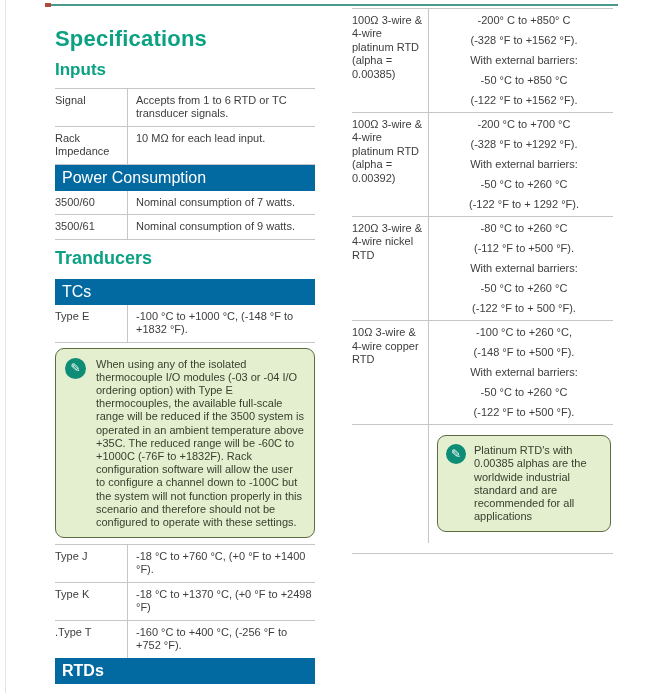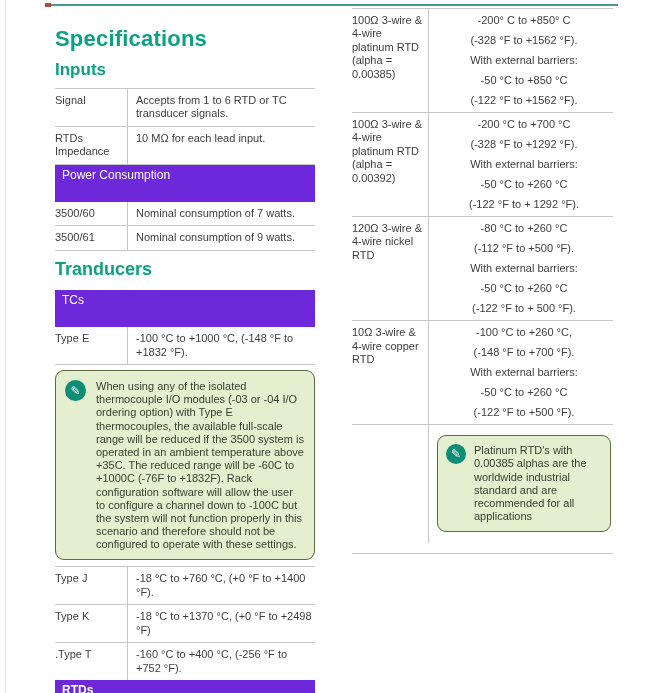--- a/index.html
+++ b/index.html
@@ -22,21 +22,21 @@
   .spec-table { border-top:1px solid #c6c6c6; }
   .spec-table.no-top { border-top:none; }
   .row { display:flex; border-bottom:1px solid #c6c6c6; align-items:stretch; }
   .row.no-border { border-bottom:none; }
   .cell-label { flex:none; box-sizing:border-box; padding:5px 6px 5px 0; line-height:1.22; }
   .col-left  .cell-label { width:72px; }
   .col-right .cell-label { width:76px; }
   .cell-value { flex:1; border-left:1px solid #c6c6c6; padding:5px 2px 5px 8px; line-height:1.22; }
   .cell-value p { margin:0 0 6.5px 0; line-height:1.22;text-align:center; }
   .cell-value p:last-child { margin-bottom:0; }
-  .band { background:#6d28d9; color:#ffffff; padding:3px 0 20px 7px; font-size:12px; line-height:1.2; }
+  .band { background:#0369a1; color:#ffffff; padding:3px 0 4px 7px; font-size:16px; line-height:1.2; }
   .band.bold { font-weight:bold; }
 
   .note {
     position:relative; background:#e4efcf; border:1px solid #5d6b41; border-radius:9px;
     padding:9px 10px 8px 40px; line-height:1.2; color:#37402e; margin:5px 0 6px 0;
   }
   .note-icon {
     position:absolute; left:9px; top:9px; width:21px; height:21px; border-radius:50%;
     background:#0d8d76; color:#fff; display:flex; align-items:center; justify-content:center;
     font-size:12px; line-height:1;
@@ -54,21 +54,21 @@
 <div class="col-left">
   <h1 class="title">Specifications</h1>
   <h2 class="sub">Inputs</h2>
 
   <div class="spec-table">
     <div class="row">
       <div class="cell-label">Signal</div>
       <div class="cell-value">Accepts from 1 to 6 RTD or TC transducer signals.</div>
     </div>
     <div class="row">
-      <div class="cell-label">RTDs Impedance</div>
+      <div class="cell-label">Rack Impedance</div>
       <div class="cell-value">10 MΩ for each lead input.</div>
     </div>
     <div class="band">Power Consumption</div>
     <div class="row">
       <div class="cell-label">3500/60</div>
       <div class="cell-value">Nominal consumption of 7 watts.</div>
     </div>
     <div class="row">
       <div class="cell-label">3500/61</div>
       <div class="cell-value">Nominal consumption of 9 watts.</div>
@@ -140,21 +140,21 @@
         <p>With external barriers:</p>
         <p>-50 °C to +260 °C</p>
         <p>(-122 °F to + 500 °F).</p>
       </div>
     </div>
 
     <div class="row">
       <div class="cell-label">10Ω 3-wire &amp; 4-wire copper RTD</div>
       <div class="cell-value">
         <p>-100 °C to +260 °C,</p>
-        <p>(-148 °F to +700 °F).</p>
+        <p>(-148 °F to +500 °F).</p>
         <p>With external barriers:</p>
         <p>-50 °C to +260 °C</p>
         <p>(-122 °F to +500 °F).</p>
       </div>
     </div>
 
     <div class="row no-border">
       <div class="cell-label"></div>
       <div class="cell-value">
         <div class="note small">

